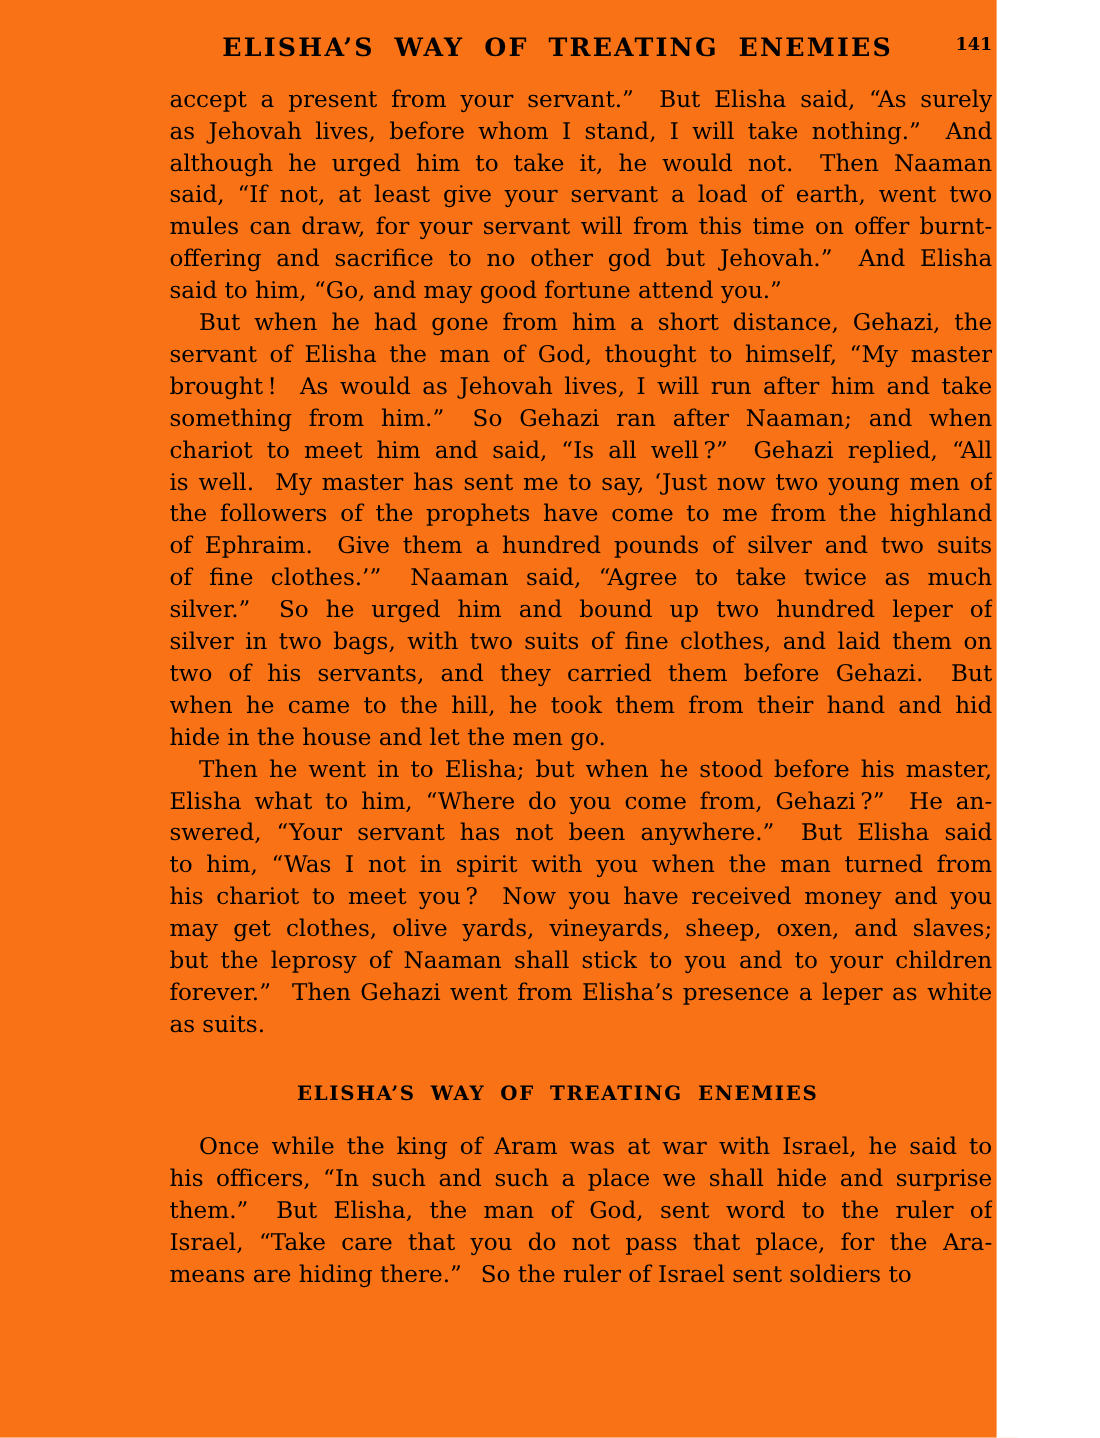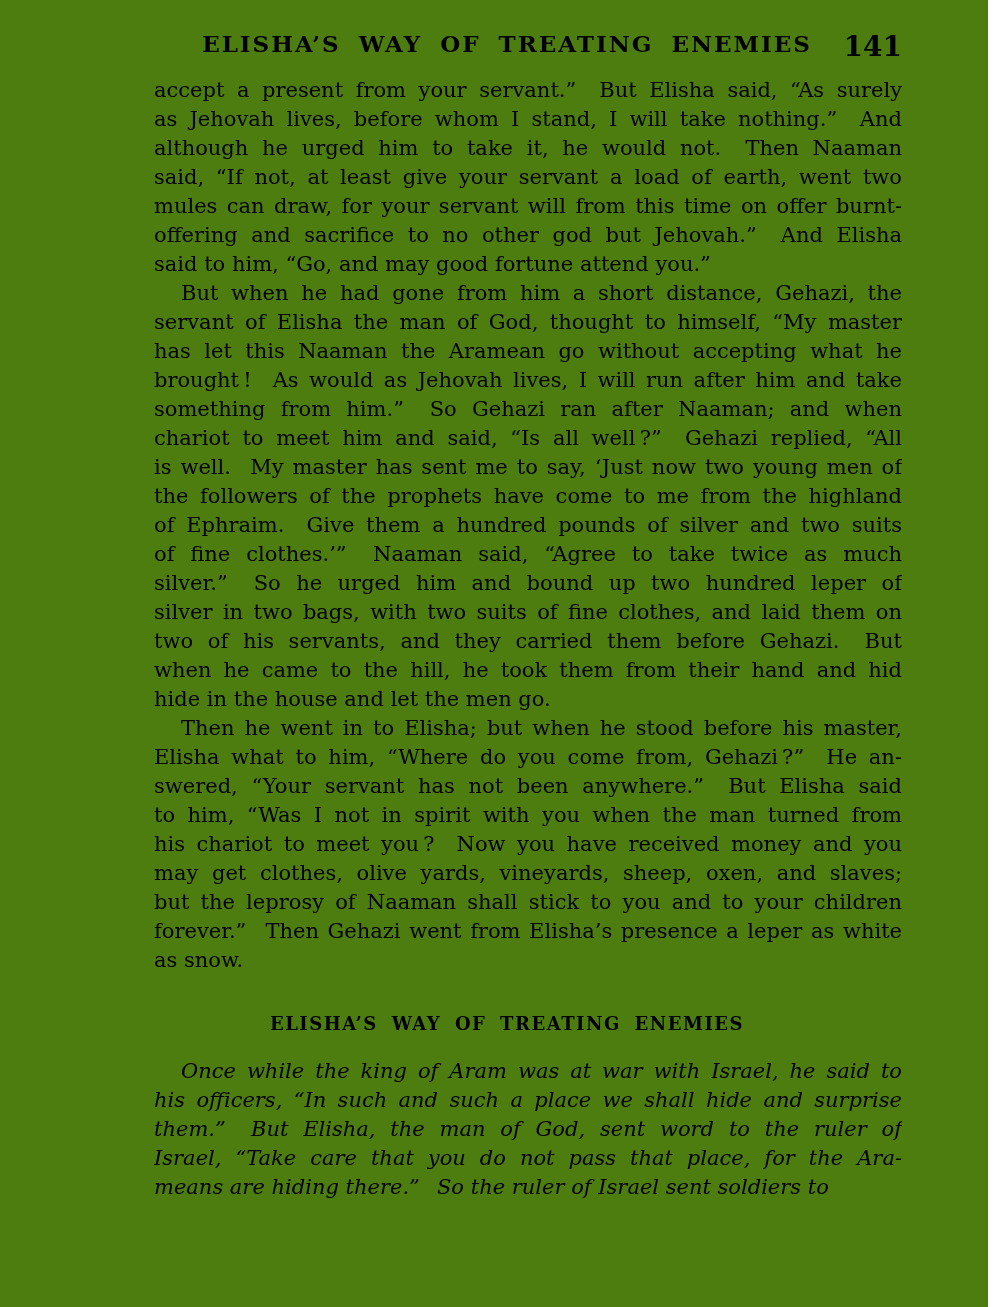--- a/index.html
+++ b/index.html
@@ -2,23 +2,23 @@
 <html><head>
 <meta charset="utf-8">
 <style>
   html, body {
     margin: 0;
     padding: 0;
     background: #ffffff;
   }
   .page {
     position: relative;
-    width: 988px;
+    width: 906px;
     height: 1307px;
-    background: #4d7c0f;
+    background: #f97316;
     color: #000000;
     font-family: "DejaVu Serif", "Liberation Serif", serif;
     overflow: hidden;
   }
   .page-header {
     position: absolute;
     top: 30px;
     left: 112px;
     width: 790px;
     height: 28px;
@@ -30,21 +30,21 @@
     font-size: 23px;
     font-weight: bold;
     letter-spacing: 2px;
     word-spacing: 8px;
     white-space: nowrap;
   }
   .page-number {
     position: absolute;
     right: 0;
     top: 0;
-    font-size: 28px;
+    font-size: 16px;
     font-weight: bold;
   }
   .body-text {
     position: absolute;
     top: 76px;
     left: 112px;
     width: 790px;
     font-size: 21px;
     line-height: 29px;
   }
@@ -68,21 +68,20 @@
     margin-top: 36px;
     text-align: center;
     font-size: 18px;
     font-weight: bold;
     letter-spacing: 1.5px;
     word-spacing: 6px;
     line-height: 26px;
   }
   .section-body {
     margin-top: 20px;
-    font-style: italic;
   }
 </style>
 </head>
 <body>
 
 <div class="page">
 
   <div class="page-header">
     <span class="running-title">ELISHA’S WAY OF TREATING ENEMIES</span>
     <span class="page-number">141</span>
@@ -95,21 +94,20 @@
           <div class="line">as Jehovah lives, before whom I stand, I will take nothing.”  And</div>
           <div class="line">although he urged him to take it, he would not.  Then Naaman</div>
           <div class="line">said, “If not, at least give your servant a load of earth, went two</div>
           <div class="line">mules can draw, for your servant will from this time on offer burnt-</div>
           <div class="line">offering and sacrifice to no other god but Jehovah.”  And Elisha</div>
           <div class="line last">said to him, “Go, and may good fortune attend you.”</div>
         </div>
         <div class="para indent">
           <div class="line">But when he had gone from him a short distance, Gehazi, the</div>
           <div class="line">servant of Elisha the man of God, thought to himself, “My master</div>
-          <div class="line">has let this Naaman the Aramean go without accepting what he</div>
           <div class="line">brought !  As would as Jehovah lives, I will run after him and take</div>
           <div class="line">something from him.”  So Gehazi ran after Naaman; and when</div>
           <div class="line">chariot to meet him and said, “Is all well ?”  Gehazi replied, “All</div>
           <div class="line">is well.  My master has sent me to say, ‘Just now two young men of</div>
           <div class="line">the followers of the prophets have come to me from the highland</div>
           <div class="line">of Ephraim.  Give them a hundred pounds of silver and two suits</div>
           <div class="line">of fine clothes.’”  Naaman said, “Agree to take twice as much</div>
           <div class="line">silver.”  So he urged him and bound up two hundred leper of</div>
           <div class="line">silver in two bags, with two suits of fine clothes, and laid them on</div>
           <div class="line">two of his servants, and they carried them before Gehazi.  But</div>
@@ -118,21 +116,21 @@
         </div>
         <div class="para indent">
           <div class="line">Then he went in to Elisha; but when he stood before his master,</div>
           <div class="line">Elisha what to him, “Where do you come from, Gehazi ?”  He an-</div>
           <div class="line">swered, “Your servant has not been anywhere.”  But Elisha said</div>
           <div class="line">to him, “Was I not in spirit with you when the man turned from</div>
           <div class="line">his chariot to meet you ?  Now you have received money and you</div>
           <div class="line">may get clothes, olive yards, vineyards, sheep, oxen, and slaves;</div>
           <div class="line">but the leprosy of Naaman shall stick to you and to your children</div>
           <div class="line">forever.”  Then Gehazi went from Elisha’s presence a leper as white</div>
-          <div class="line last">as snow.</div>
+          <div class="line last">as suits.</div>
         </div>
       </div>
 
     <div class="section-heading">ELISHA’S WAY OF TREATING ENEMIES</div>
 
     <div id="section-paragraphs" class="section-body">
         <div class="para indent">
           <div class="line">Once while the king of Aram was at war with Israel, he said to</div>
           <div class="line">his officers, “In such and such a place we shall hide and surprise</div>
           <div class="line">them.”  But Elisha, the man of God, sent word to the ruler of</div>

